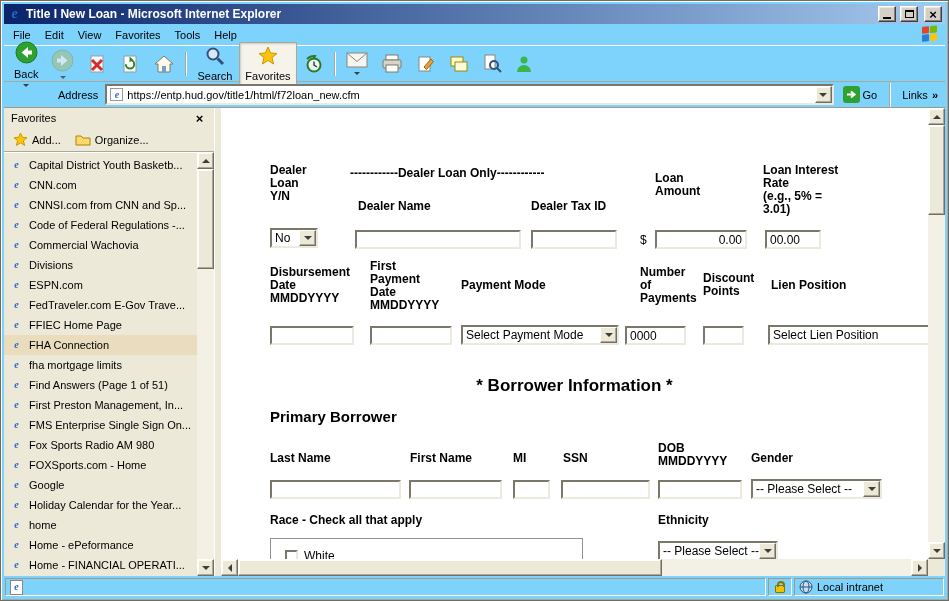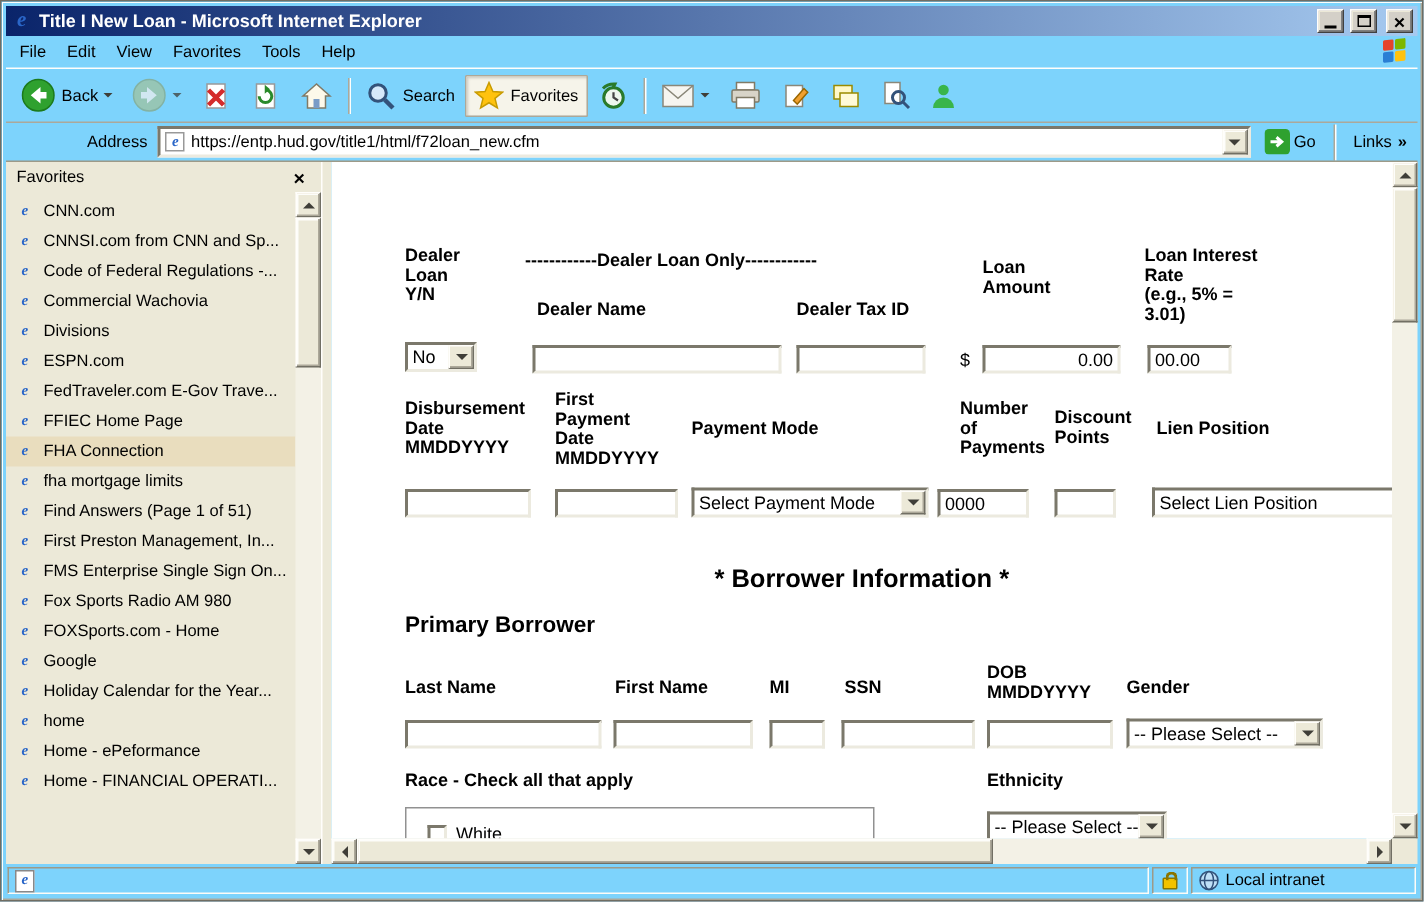--- a/index.html
+++ b/index.html
@@ -35,21 +35,21 @@
   .menu-items{ display:flex; align-items:center; flex:1; }
   .menu-item{ padding:3px 7px; cursor:default; }
   .winlogo{ width:17px; height:17px; display:grid; grid-template-columns:7px 7px; grid-auto-rows:7px; gap:1px;
     transform:skewY(-6deg); margin-right:4px; }
   .winlogo i{ border-radius:1px; }
 
   
   .toolbar{ height:37px; flex:none; display:flex; align-items:center; padding:0 4px; gap:1px;
     border-top:1px solid #fffefb; border-bottom:1px solid #aca899; }
   .tb-btn{ display:flex; align-items:center; gap:4px; padding:3px 5px; border:1px solid transparent;
-    border-radius:1px; cursor:default; white-space:nowrap; }
+    border-radius:1px; cursor:default; white-space:nowrap;flex-direction:column; }
   .tb-btn.pressed{ background:#f6f4ea; border-color:#aca899; box-shadow:inset 1px 1px 2px rgba(0,0,0,.18); }
   .tb-btn.disabled{ opacity:.75; }
   .tb-sep{ width:2px; height:24px; border-left:1px solid #aca899; border-right:1px solid #fffefb; margin:0 3px; }
 
   
   .addressbar{ height:25px; flex:none; display:flex; align-items:center; padding:1px 4px; gap:5px;margin-left:48px; }
   .addr-label{ padding:0 2px; }
   .addr-combo{ flex:1; height:21px; background:#fff; border:2px solid; border-color:#7b786b #eceadf #eceadf #7b786b;
     display:flex; align-items:center; padding-left:3px; gap:4px; }
   .addr-url{ flex:1; white-space:nowrap; overflow:hidden; }
@@ -280,23 +280,41 @@
     </div>
   </div>
 
   <div class="content-row">
 
     <div class="sidebar">
       <div class="sb-header">
         <span>Favorites</span>
         <span class="sb-close"></span>
       </div>
+      <div class="sb-actions">
+        <span class="sb-act">
+          <svg width="15" height="15">
+              <path d="M7.5 1 L9.4 5.3 L14 5.7 L10.4 8.7 L11.6 13.4 L7.5 10.8 L3.4 13.4 L4.6 8.7 L1 5.7 L5.6 5.3 Z" fill="#ffc20e" stroke="#c89b00"></path>
+            </svg>
+          <span>Add...</span>
+        </span>
+        <span class="sb-act">
+          <svg width="16" height="13">
+              <path d="M1 3 h5 l2 2 h7 v7 h-14 z" fill="#ffd970" stroke="#a98500"></path>
+            </svg>
+          <span>Organize...</span>
+        </span>
+      </div>
       <div class="sb-body">
         <div class="fav-list">
 
+            <div class="fav-item">
+              <span class="ie-e tiny"></span>
+              <span class="fav-label">Capital District Youth Basketb...</span>
+            </div>
 
             <div class="fav-item">
               <span class="ie-e tiny"></span>
               <span class="fav-label">CNN.com</span>
             </div>
 
             <div class="fav-item">
               <span class="ie-e tiny"></span>
               <span class="fav-label">CNNSI.com from CNN and Sp...</span>
             </div>

